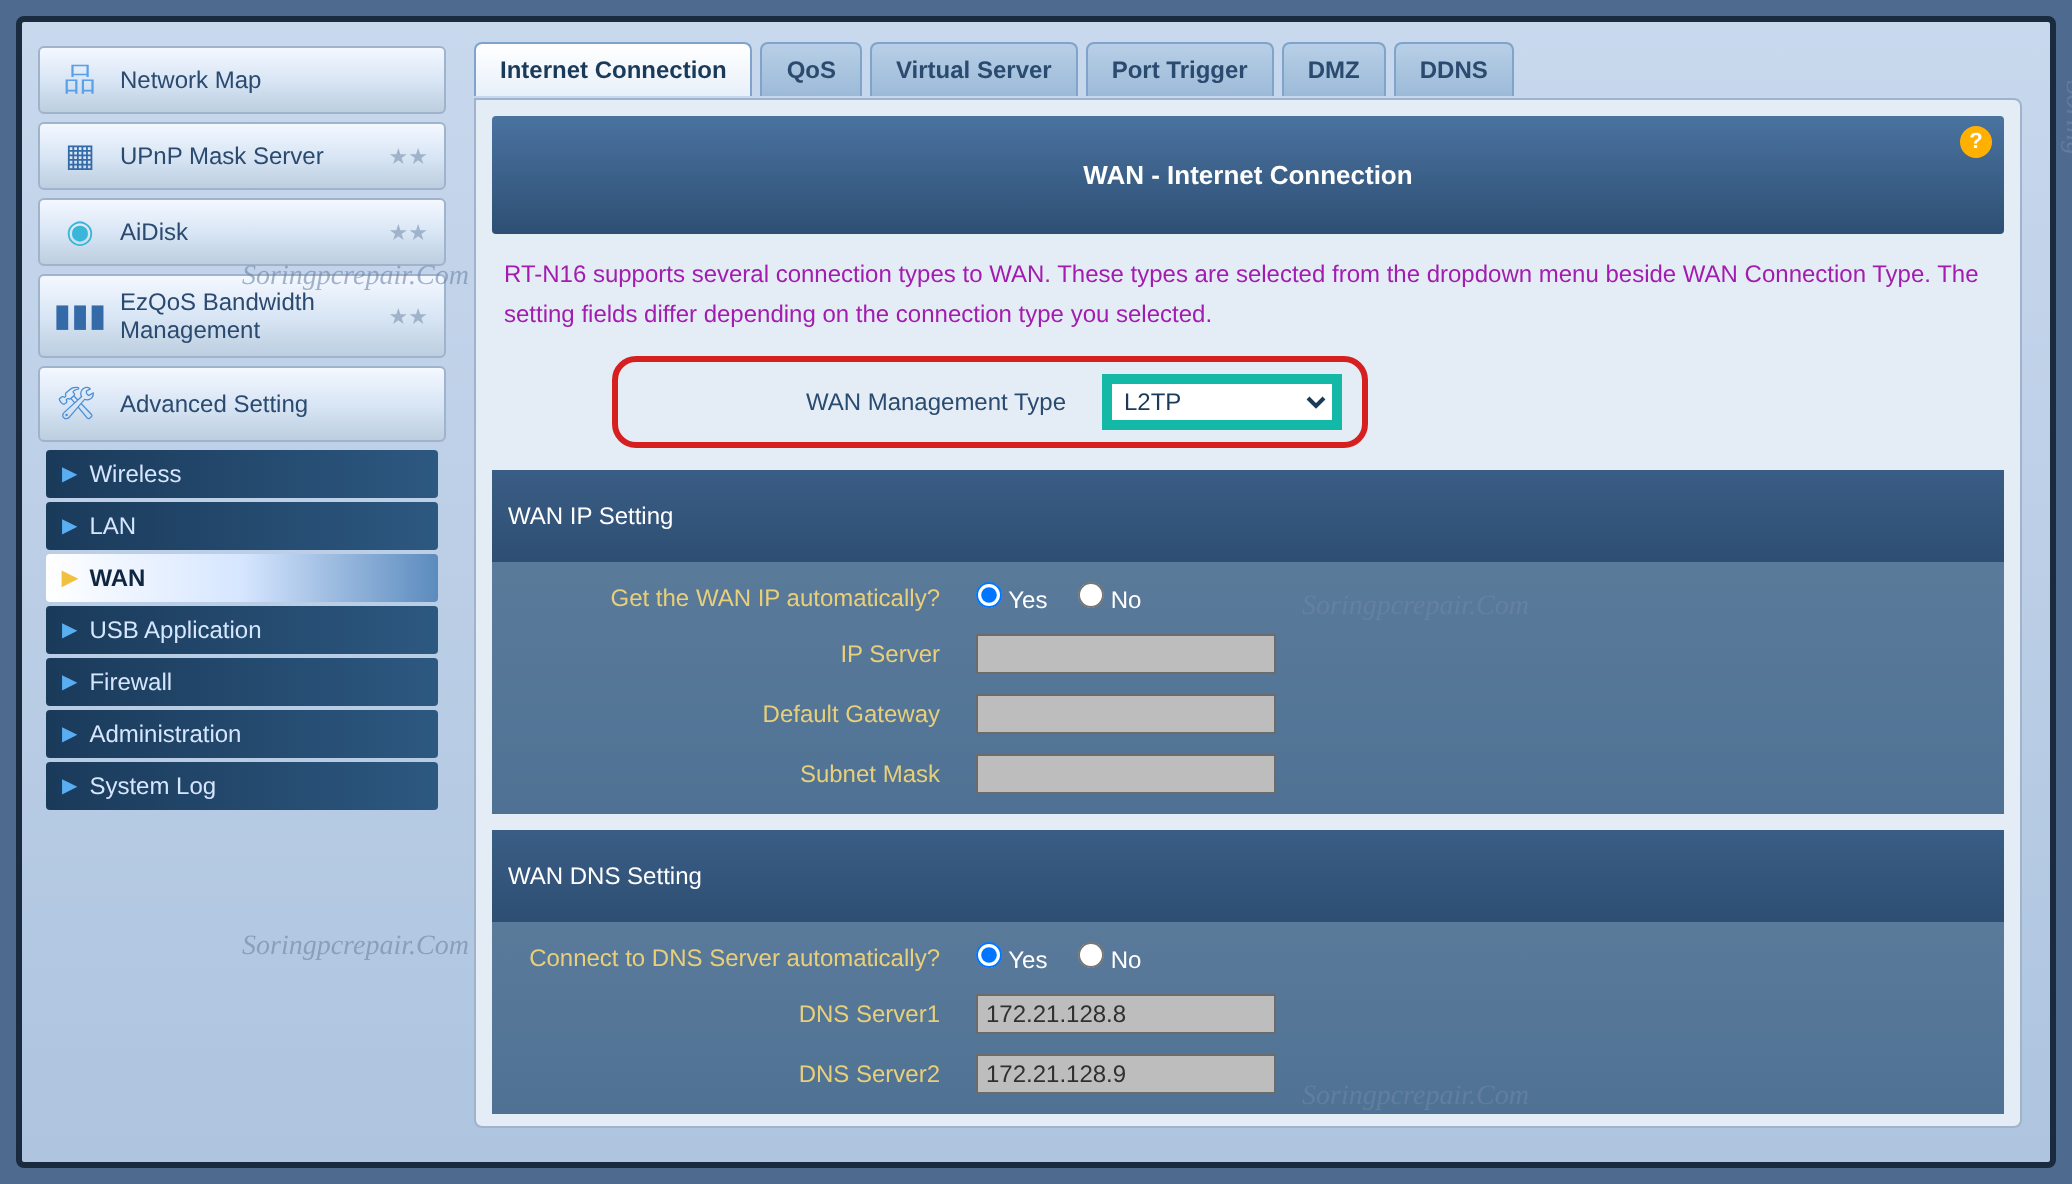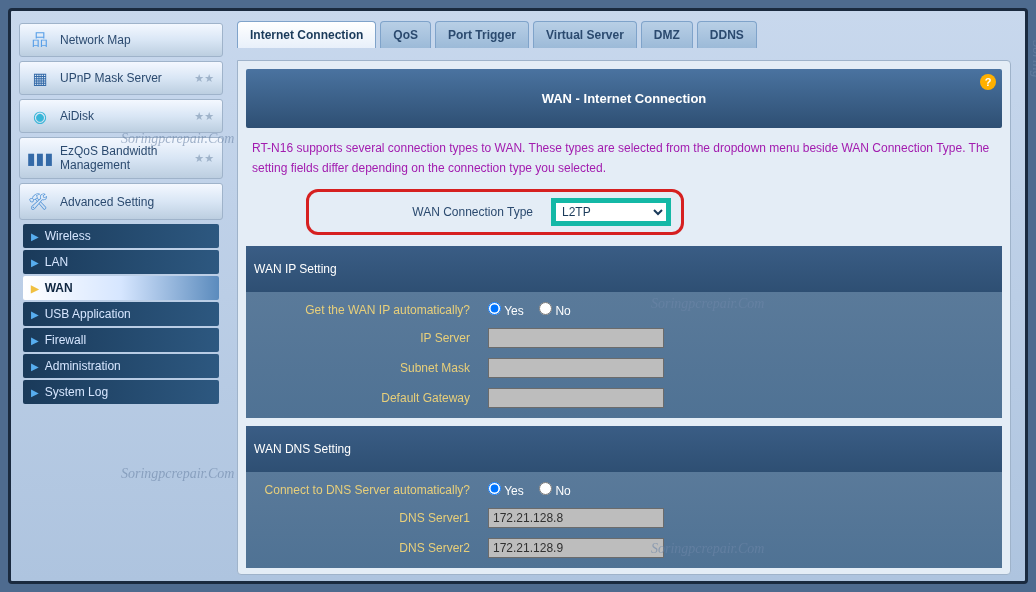--- a/index.html
+++ b/index.html
@@ -91,21 +91,21 @@
 .sub-item .arrow { color: #58aef0; margin-right: 6px; font-size: 10px; }
 .sub-item.active .arrow { color: #f0c040; }
 .main {
   flex: 1;
   padding: 10px 14px 10px 6px;
   overflow: hidden;
 }
 .tabs {
   display: flex;
   gap: 4px;
-  margin-bottom: 12px;
+  margin-bottom: 1px;
 }
 .tab {
   background: linear-gradient(180deg, #b8cfe6 0%, #9cbad8 100%);
   border: 1px solid #7fa3ca;
   border-bottom: none;
   border-radius: 4px 4px 0 0;
   padding: 6px 12px;
   color: #2b4a6f;
   font-weight: bold;
   cursor: pointer;
@@ -183,21 +183,21 @@
 }
 .section-body {
   background: linear-gradient(180deg, #5a7a9a 0%, #4f7294 100%);
   padding: 4px 0;
 }
 .section-body .settings-table .lbl { color: #e8cf7a; }
 input[type="text"] {
   background: #bdbdbd;
   border: 1px solid #6b6b6b;
   padding: 2px 4px;
-  width: 176px;
+  width: 150px;
   font-size: 12px;
   color: #303030;
 }
 select {
   background: #fff;
   border: 5px solid #14b8a6;
   padding: 1px 2px;
   font-size: 12px;
   color: #1a3a5a;
   width: 120px;
@@ -270,37 +270,37 @@
           <span class="arrow">▶</span>
           <span>System Log</span>
         </div>
     </div>
   </div>
 
   <div class="main">
     <div class="tabs">
       <div class="tab active">Internet Connection</div>
       <div class="tab">QoS</div>
+      <div class="tab">Virtual Server</div>
       <div class="tab">Port Trigger</div>
-      <div class="tab">Virtual Server</div>
       <div class="tab">DMZ</div>
       <div class="tab">DDNS</div>
     </div>
     <div class="panel">
       <div class="panel-title">
         <span>WAN - Internet Connection</span>
         <span class="help-icon">?</span>
       </div>
       <div class="description">RT-N16 supports several connection types to WAN. These types are selected from the dropdown menu beside WAN Connection Type. The setting fields differ depending on the connection type you selected.</div>
 
       <div class="highlight-box">
         <table class="settings-table">
           <tbody>
               <tr>
-            <td class="lbl dark">WAN Connection Type</td>
+            <td class="lbl dark">WAN Management Type</td>
             <td><select><option>L2TP</option></select></td>
           </tr>
         </tbody>
           </table>
       </div>
 
       <div class="section-head">WAN IP Setting</div>
       <div class="section-body">
         <table class="settings-table">
           <tbody>
@@ -309,25 +309,25 @@
             <td class="radio-group">
               <label><input type="radio" checked="" style=""> <span>Yes</span></label>
               <label><input type="radio" style=""> <span>No</span></label>
             </td>
           </tr>
           <tr>
             <td class="lbl">IP Server</td>
             <td><input type="text" value="" style=""></td>
           </tr>
           <tr>
+            <td class="lbl">Default Gateway</td>
+            <td><input type="text" value="" style=""></td>
+          </tr>
+          <tr>
             <td class="lbl">Subnet Mask</td>
-            <td><input type="text" value="" style=""></td>
-          </tr>
-          <tr>
-            <td class="lbl">Default Gateway</td>
             <td><input type="text" value="" style=""></td>
           </tr>
         </tbody>
           </table>
       </div>
 
       <div class="section-head">WAN DNS Setting</div>
       <div class="section-body">
         <table class="settings-table">
           <tbody>

